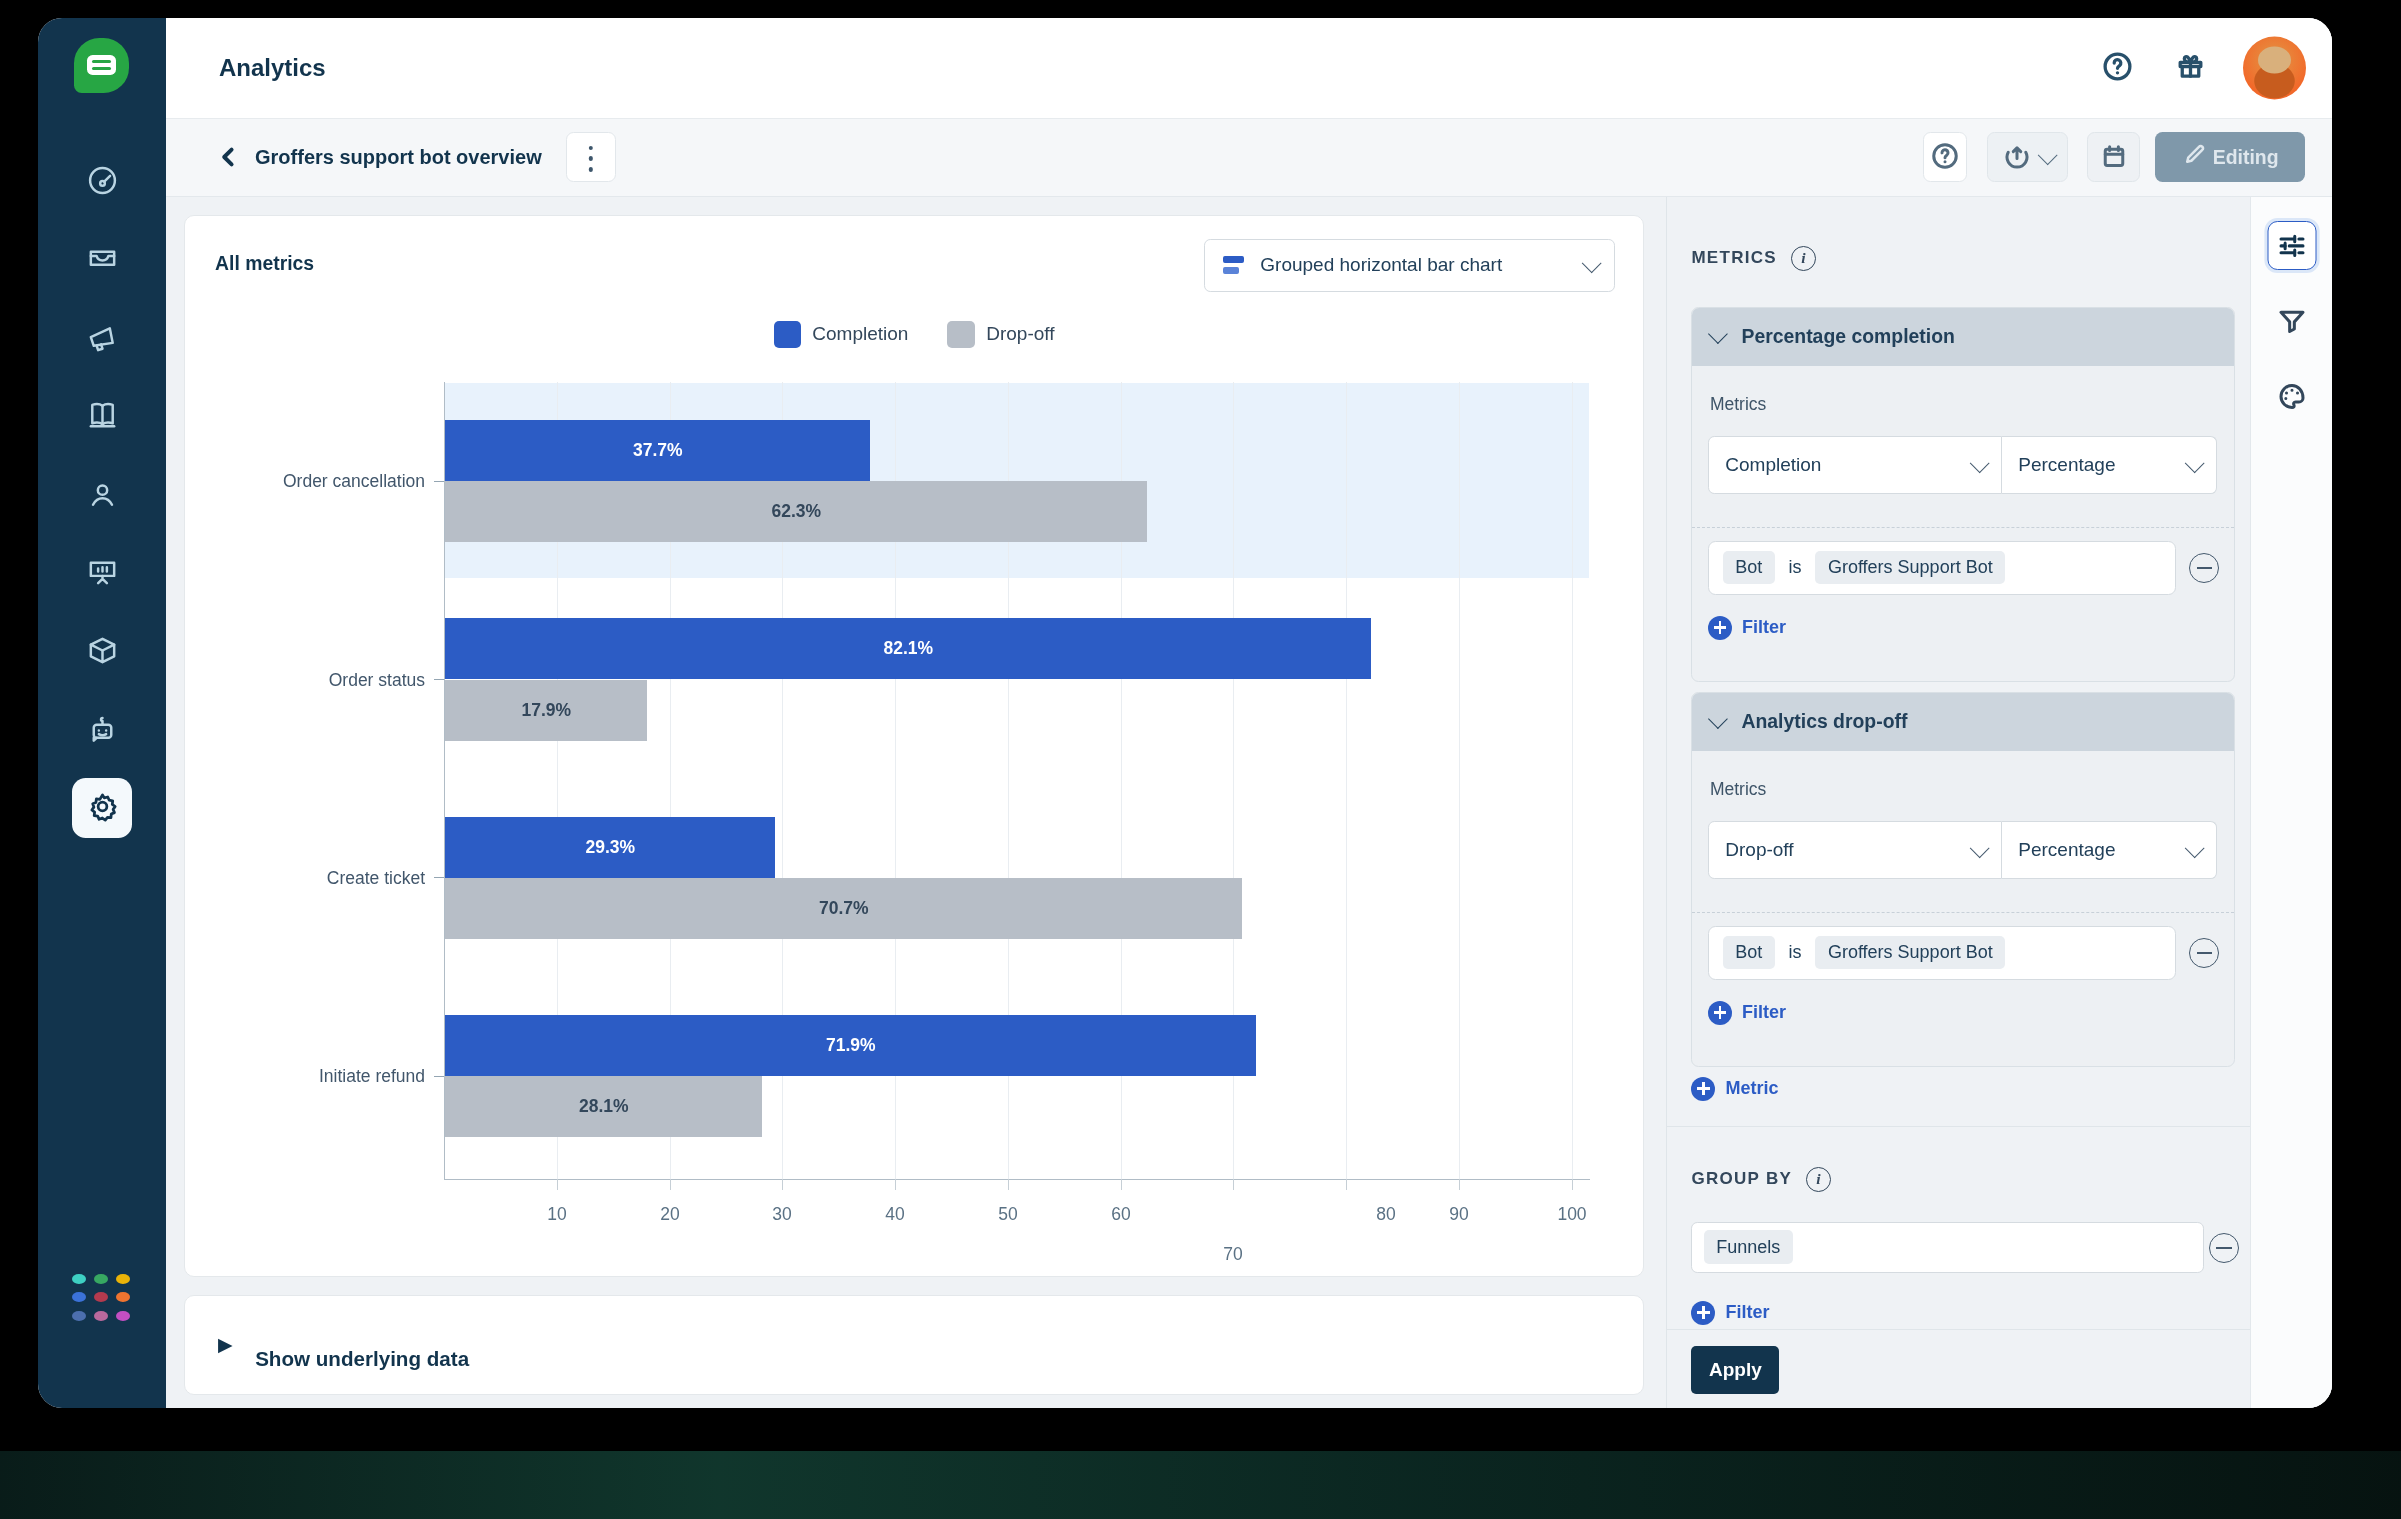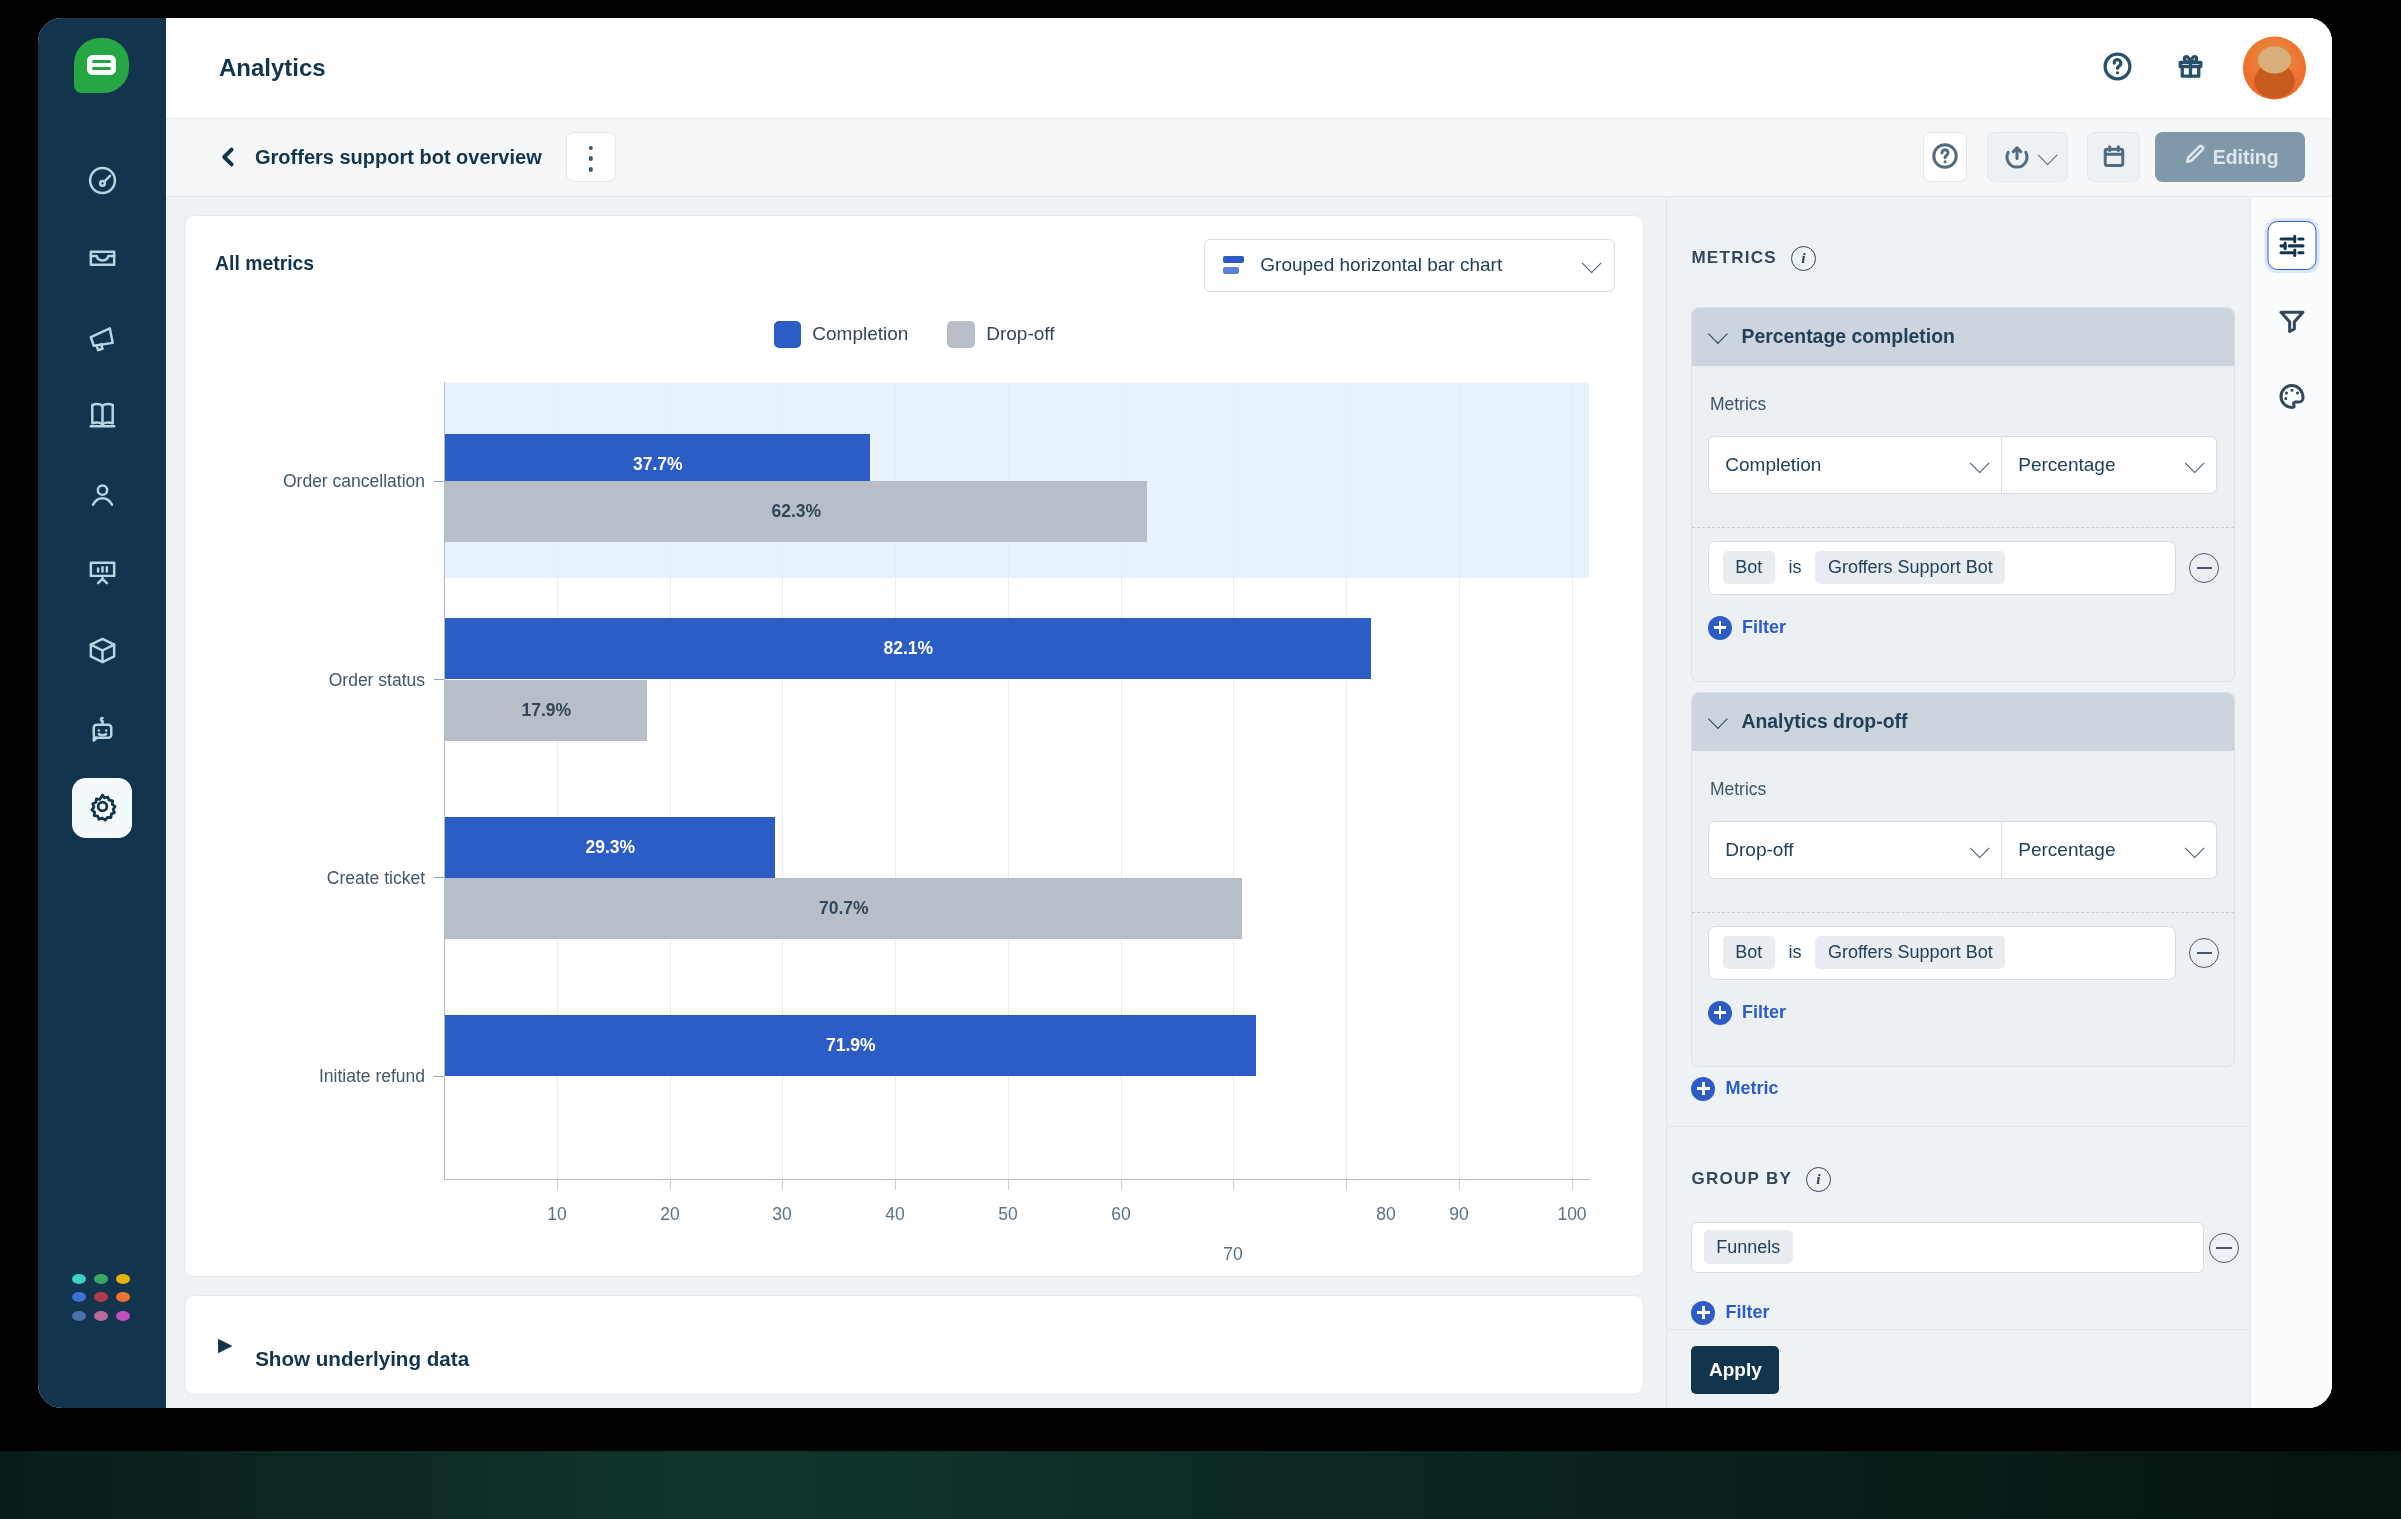--- a/index.html
+++ b/index.html
@@ -335,21 +335,21 @@
               <div class="tick-mark" style="left: 902px;"></div>
               <div class="tick-lbl" style="left: 942px;">80</div>
               <div class="grid-v" style="left: 1015px;"></div>
               <div class="tick-mark" style="left: 1015px;"></div>
               <div class="tick-lbl" style="left: 1015px;">90</div>
               <div class="grid-v" style="left: 1128px;"></div>
               <div class="tick-mark" style="left: 1128px;"></div>
               <div class="tick-lbl" style="left: 1128px;">100</div>
               <div class="cat-label" style="top: 99px;">Order cancellation</div>
               <div class="cat-dash" style="top: 99px;"></div>
-              <div class="bar" style="left: 1.3px; top: 52px; width: 425px; background: rgb(44, 92, 197);">
+              <div class="bar" style="left: 1.3px; top: 38px; width: 425px; background: rgb(44, 92, 197);">
                 <span class="v" style="color: rgb(255, 255, 255);">37.7%</span>
               </div>
               <div class="bar" style="left: 1.3px; top: 99px; width: 702px; background: rgb(183, 190, 199);">
                 <span class="v" style="color: rgb(51, 71, 91);">62.3%</span>
               </div>
               <div class="cat-label" style="top: 298px;">Order status</div>
               <div class="cat-dash" style="top: 297px;"></div>
               <div class="bar" style="left: 1.3px; top: 236px; width: 926px; background: rgb(44, 92, 197);">
                 <span class="v" style="color: rgb(255, 255, 255);">82.1%</span>
               </div>
@@ -361,20 +361,23 @@
               <div class="bar" style="left: 1.3px; top: 435px; width: 330px; background: rgb(44, 92, 197);">
                 <span class="v" style="color: rgb(255, 255, 255);">29.3%</span>
               </div>
               <div class="bar" style="left: 1.3px; top: 496px; width: 797px; background: rgb(183, 190, 199);">
                 <span class="v" style="color: rgb(51, 71, 91);">70.7%</span>
               </div>
               <div class="cat-label" style="top: 694px;">Initiate refund</div>
               <div class="cat-dash" style="top: 694px;"></div>
               <div class="bar" style="left: 1.3px; top: 633px; width: 811px; background: rgb(44, 92, 197);">
                 <span class="v" style="color: rgb(255, 255, 255);">71.9%</span>
+              </div>
+              <div class="bar" style="left: 1.3px; top: 694px; width: 317px; background: rgb(183, 190, 199);">
+                <span class="v" style="color: rgb(51, 71, 91);">28.1%</span>
               </div>
             </div>
       </div>
 
       <div class="under-card">
         <span class="tri">▶</span>
         <span class="tx">Show underlying data</span>
       </div>
 
       <div class="right-panel">

